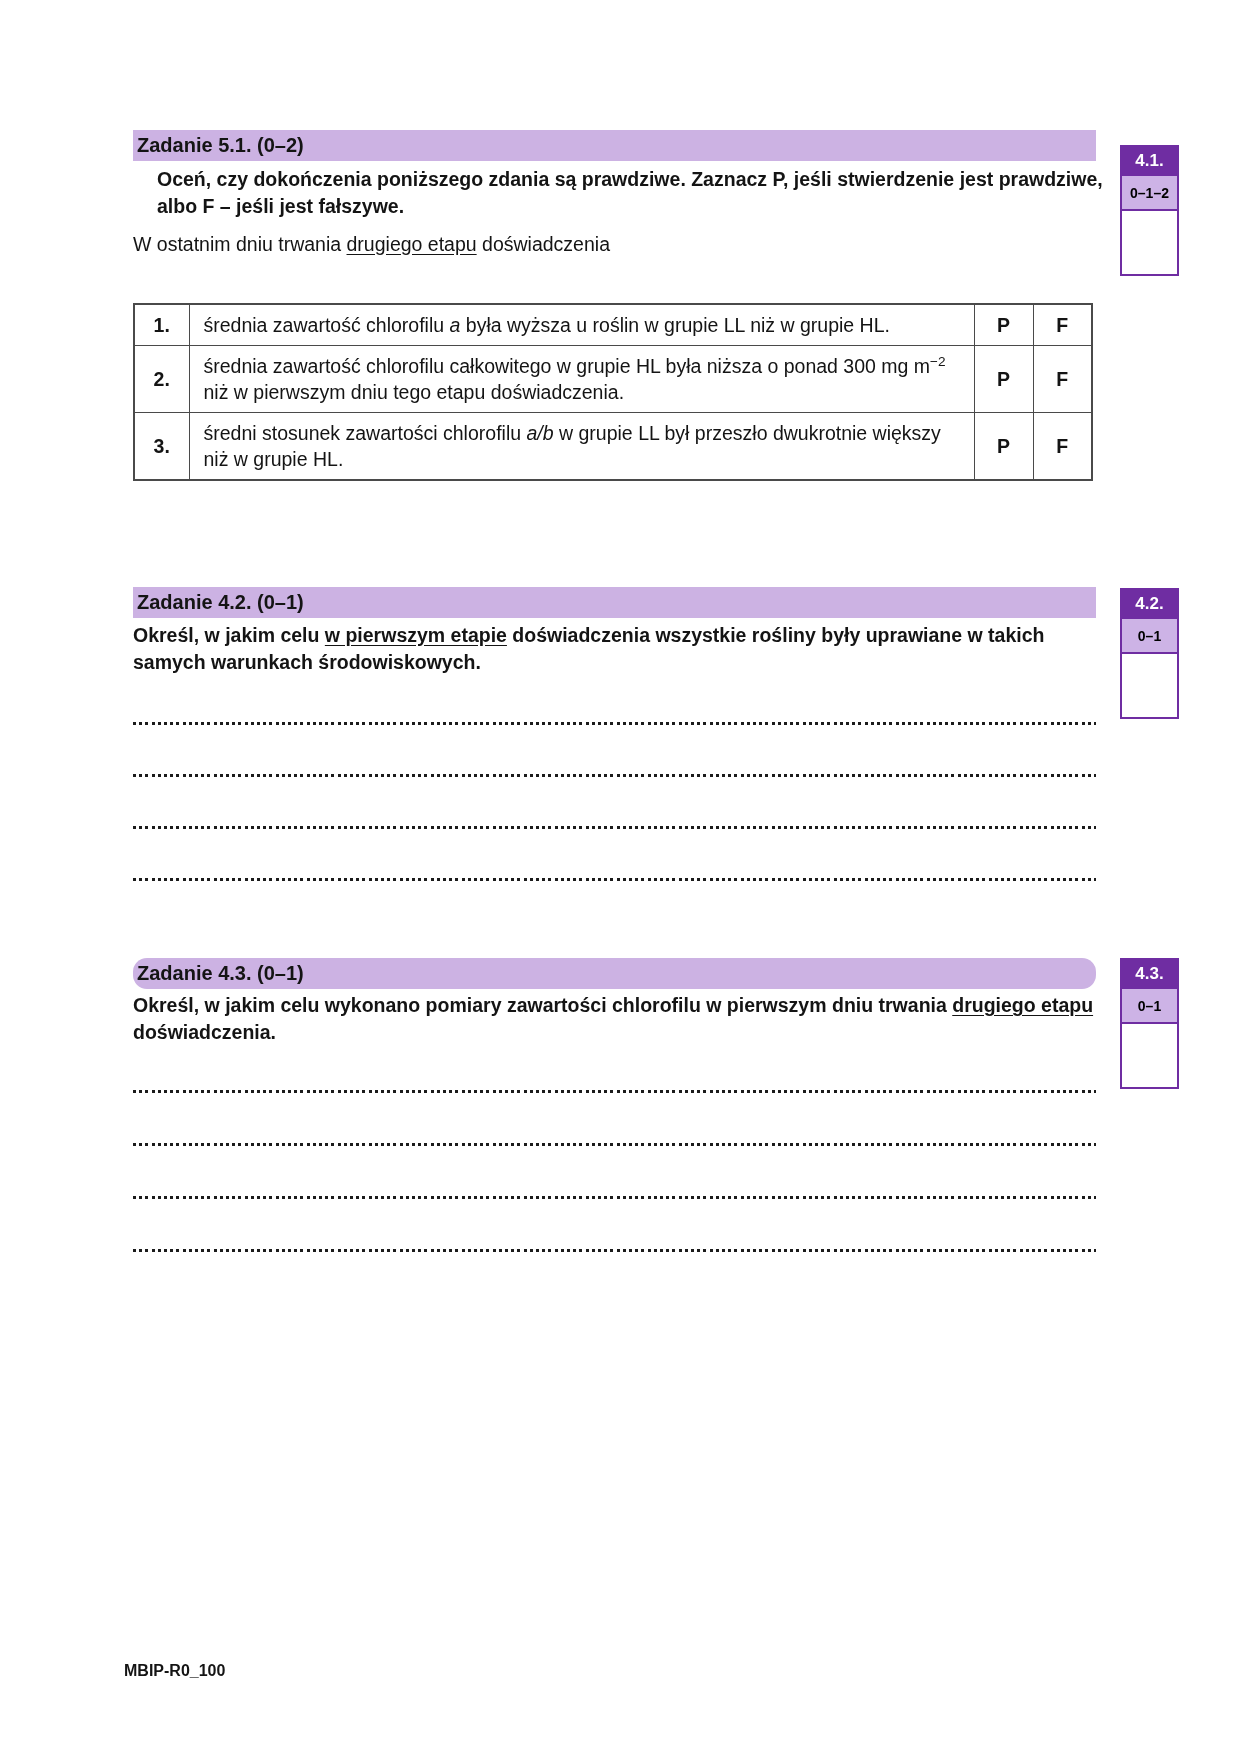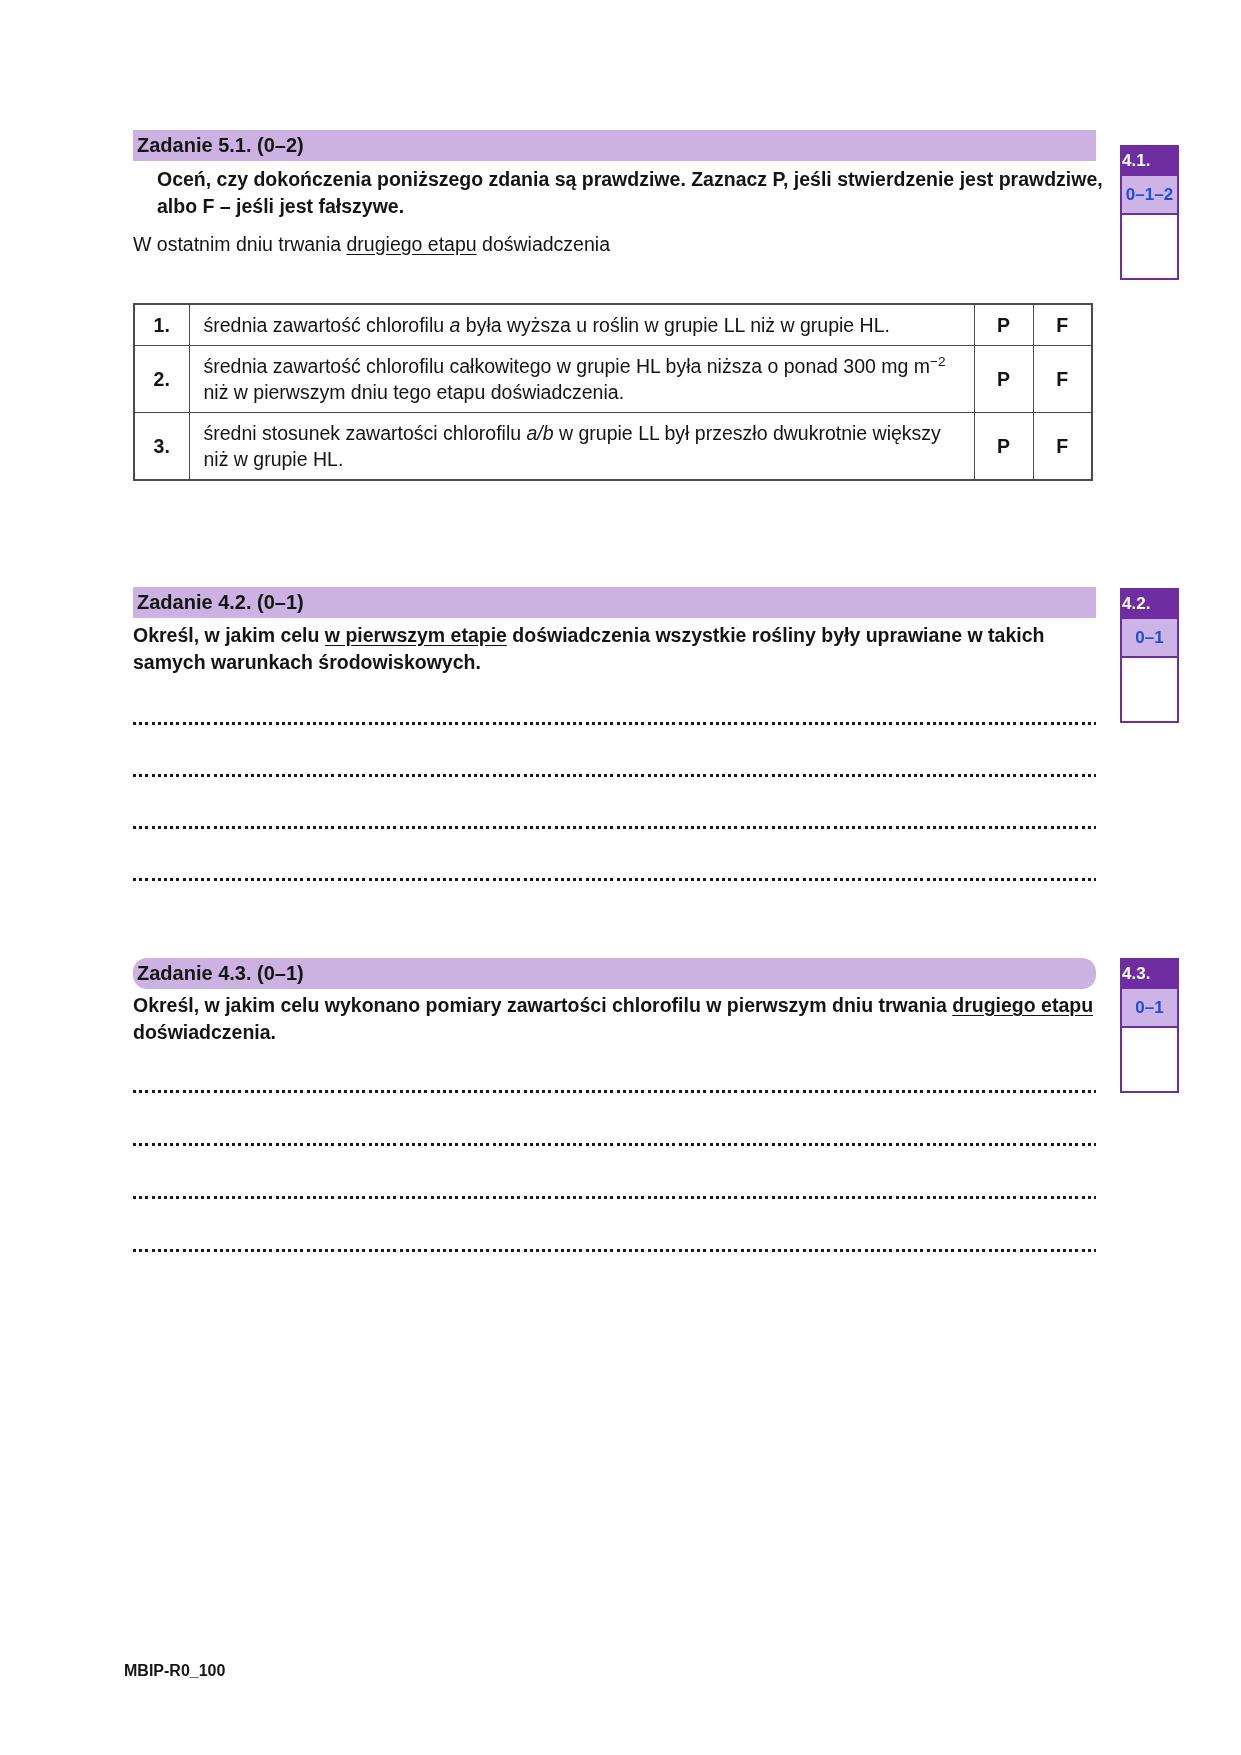--- a/index.html
+++ b/index.html
@@ -21,22 +21,22 @@
 
   table.pf { border-collapse:collapse; width:960px; font-size:19.5px; border:2px solid #4a4a4a; }
   table.pf td { border:1.5px solid #4a4a4a; line-height:26px; vertical-align:middle; }
   td.num-cell { width:55px; text-align:center; font-weight:bold; }
   td.stmt-cell { padding:7px 14px; }
   td.pf-cell { width:59px; text-align:center; font-weight:bold; }
   .em-i { font-style:italic; }
   sup.exp { font-size:0.7em; vertical-align:super; line-height:0; }
 
   .score-box { position:absolute; left:1120px; width:59px; border:2px solid #6f2da2; background:#fff; }
-  .score-head { background:#6f2da2; color:#ffffff; font-weight:bold; font-size:17px; padding:4px 0 3px 0; }
-  .score-pts  { background:#cdb3e6; color:#1d4ed8; font-weight:bold; font-size:17px; text-align:center; padding:9px 0 8px 0; border-top:2px solid #6f2da2; border-bottom:2px solid #6f2da2; }
+  .score-head { background:#6f2da2; color:#ffffff; font-weight:bold; font-size:17px; text-align:center; padding:4px 0 3px 0; }
+  .score-pts  { background:#cdb3e6; color:#000000; font-weight:bold; font-size:14px; text-align:center; padding:9px 0 8px 0; border-top:2px solid #6f2da2; border-bottom:2px solid #6f2da2; }
   .score-empty { background:#ffffff; height:63px; }
 
   .dotline {
     height:3px; margin-bottom:49px;
     background-image:repeating-linear-gradient(to right,#1b1b1b 0 3px,transparent 3px 6.2px);
   }
   .lines-43 .dotline { margin-bottom:50px; }
 
   .footer-page { left:133px; width:963px; text-align:center; font-size:19px; }
   .footer-code { left:124px; font-size:16px; font-weight:bold; }

